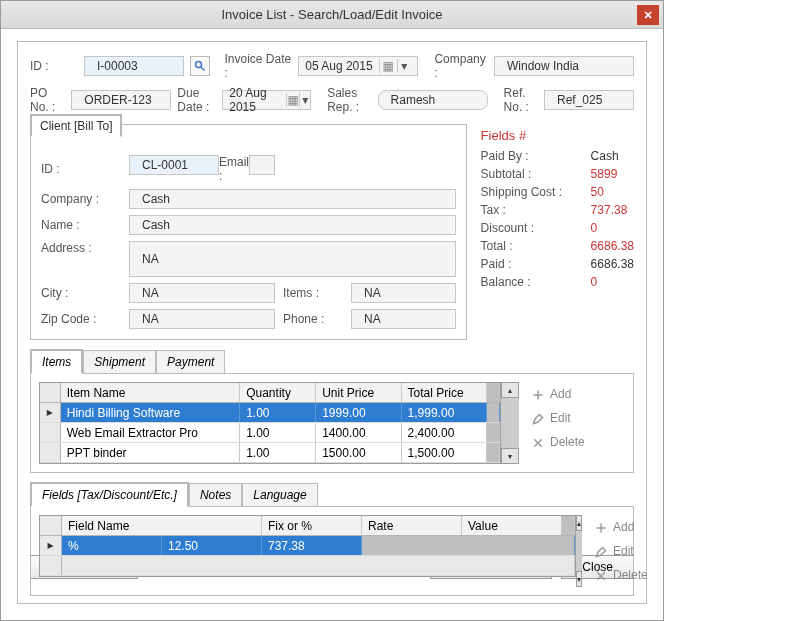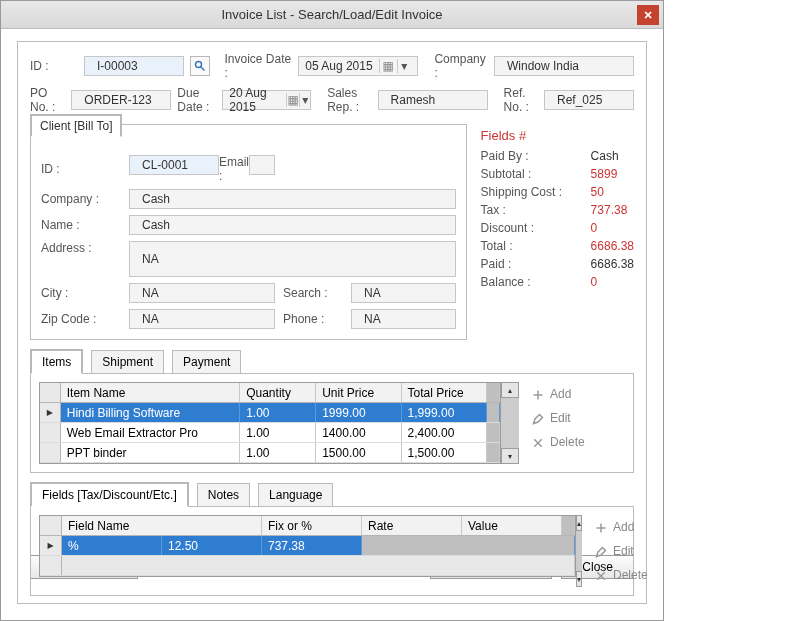--- a/index.html
+++ b/index.html
@@ -23,21 +23,21 @@
   .group .tab { position:absolute; top:-11px; left:-1px; border:2px solid #b8b8b8; border-bottom:1px solid #fff; background:#fff; padding:3px 8px; color:#333;}
   .clientbox .grow { display:grid; grid-template-columns: 80px 1fr 60px 1fr; gap:6px 8px; align-items:center;}
   .clientbox input { width:100%; }
   .fields-col { color:#333;}
   .fields-col h4 { color:#c33; margin:0 0 6px 0; font-weight:normal; font-size:13px;}
   .fields-col .frow { display:flex; margin-bottom:4px;}
   .fields-col .fk { width:110px; color:#555;}
   .fields-col .fv { color:#c33; }
   .fields-col .fv.blk { color:#333;}
   .tabset { display:flex; margin-top:8px; position:relative; z-index:2;}
-  .tabset .t { border:1px solid #bbb; border-bottom:none; background:#f3f3f3; padding:4px 10px; margin-right:8px; cursor:pointer;}
+  .tabset .t { border:1px solid #bbb; border-bottom:none; background:#f3f3f3; padding:4px 10px; margin-right:0px; cursor:pointer;font-style:italic;}
   .tabset .t.active { background:#fff; border:2px solid #b8b8b8; border-bottom:1px solid #fff; position:relative; top:1px;}
   .tabset .t:not(.active){ margin-top:2px;}
   .panel { border:1px solid #bbb; padding:8px; position:relative; z-index:1;}
   .gridwrap { display:flex; }
   .grid { border:1px solid #9c9c9c; flex:1; background:#fff; }
   .grid .hdr { display:flex; background:#f2f2f2; border-bottom:1px solid #b5b5b5; height:20px; align-items:stretch;}
   .grid .hdr .c, .grid .r .c { border-right:1px solid #c8c8c8; padding:2px 6px; display:flex; align-items:center;}
   .grid .r { display:flex; height:20px; border-bottom:1px solid #dcdcdc;}
   .grid .selcol { width:22px; background:#e9e9e9; border-right:1px solid #b5b5b5; display:flex;align-items:center;justify-content:center;}
   .grid .r.sel .c { background:#2f7dd1; color:#fff; border-right-color:#5a9ad8;}
@@ -88,21 +88,21 @@
     <div class="row">
       <span class="lbl" style="width:52px">PO No. :</span>
       <input class="fld" style="width: 100px;" value="ORDER-123">
       <span class="lbl" style="margin-left:0">Due Date :</span>
       <div class="datebox" style="width:130px">
         <span class="dv">20  Aug  2015</span>
         <span class="cal">▦</span>
         <span class="dd">▾</span>
       </div>
       <span class="lbl" style="margin-left:10px">Sales Rep. :</span>
-      <input class="fld" style="width: 110px;" value="Ramesh">
+      <input class="fld" style="width: 110px; border-radius: 8px;" value="Ramesh">
       <span class="lbl" style="margin-left:10px">Ref. No. :</span>
       <input class="fld" style="width: 90px;" value="Ref_025">
     </div>
 
     <div class="mid-split">
       <div class="left">
         <div class="group clientbox">
           <div class="tab">Client [Bill To]</div>
           <div class="grow">
             <span class="lbl">ID :</span>
@@ -118,21 +118,21 @@
             <input class="fld" style="grid-column: 2 / 5;" value="Cash">
 
             <span class="lbl">Name :</span>
             <input class="fld" style="grid-column: 2 / 5;" value="Cash">
 
             <span class="lbl" style="align-self:start">Address :</span>
             <input class="fld" style="grid-column: 2 / 5; height: 36px;" value="NA">
 
             <span class="lbl">City :</span>
             <input class="fld" value="NA" style="">
-            <span class="lbl">Search :</span>
+            <span class="lbl">Items :</span>
             <input class="fld" value="NA" style="">
 
             <span class="lbl">Zip Code :</span>
             <input class="fld" value="NA" style="">
             <span class="lbl">Phone :</span>
             <input class="fld" value="NA" style="">
           </div>
         </div>
       </div>
       <div class="right fields-col">

